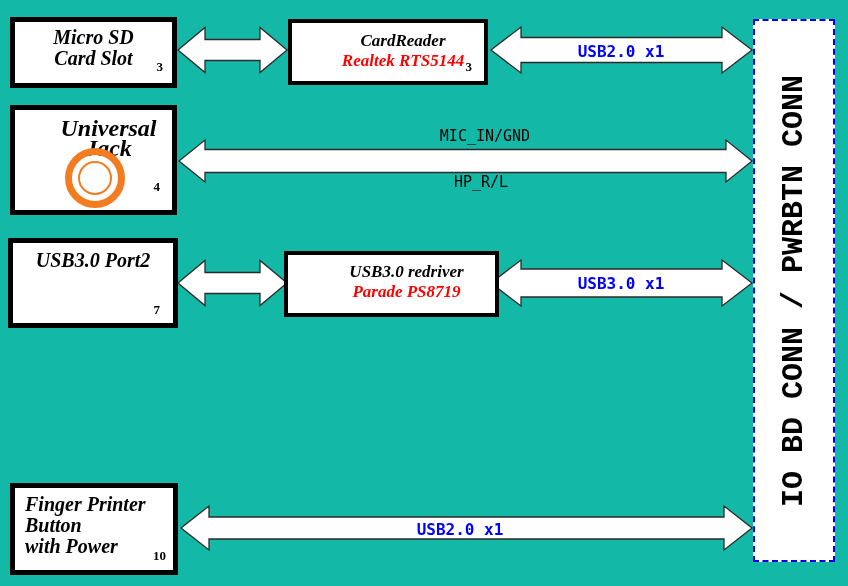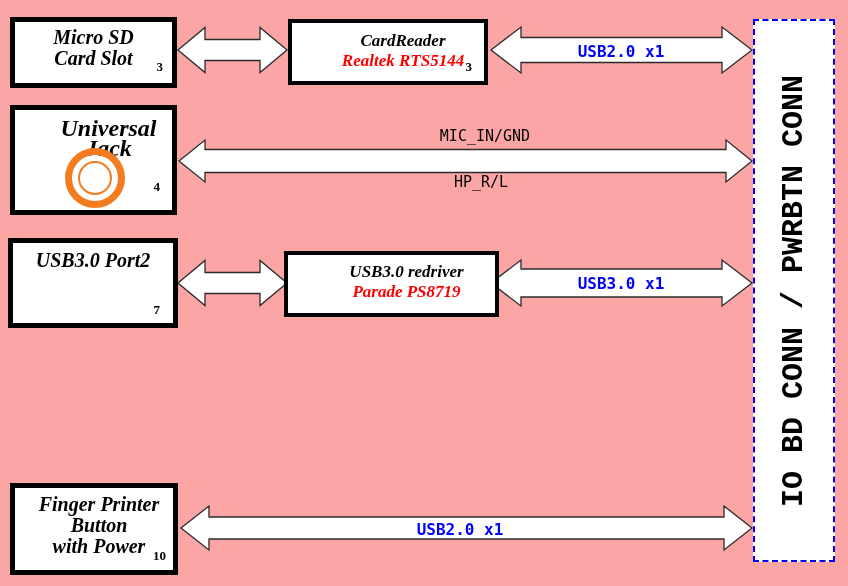--- a/index.html
+++ b/index.html
@@ -1,17 +1,17 @@
 <!DOCTYPE html>
 <html style="--chip-red: #ff0000; --bus-blue: #0000ff; --conn-blue: #0000ee; --jack-orange: #f47c20;"><head>
 <meta charset="utf-8">
 <style>
   html,body{margin:0;padding:0;background:#ffffff;}
   #canvas{
-    position:relative;width:848px;height:586px;background:#fca5a5;
+    position:relative;width:848px;height:586px;background:#14b8a6;
     font-family:"Liberation Serif",serif;overflow:hidden;
   }
   #arrow-layer{position:absolute;left:0;top:0;width:848px;height:586px;}
   .box{
     position:absolute;background:#fff;box-sizing:border-box;
     border:5px solid #000;text-align:center;
   }
   .bd4{border-width:4px;}
   .title-lg{font:italic bold 20px "Liberation Serif",serif;line-height:21px;color:#000;}
   .title-md{font:italic bold 17px "Liberation Serif",serif;line-height:20px;color:#000;margin-left:30px;}
@@ -89,21 +89,21 @@
     <span class="num" style="right:13px;bottom:7px">7</span>
   </div>
 
   <div class="box bd4" style="left:284px;top:251px;width:215px;height:66px">
     <div class="title-md" style="padding-top:7px">
       <div>USB3.0 redriver</div>
       <div class="red">Parade PS8719</div>
     </div>
   </div>
 
-  <div class="box" style="left:10px;top:483px;width:168px;height:92px;text-align:center">
+  <div class="box" style="left:10px;top:483px;width:168px;height:92px;text-align:left">
     <div class="title-lg" style="padding:6px 0 0 10px">
       <div>Finger Printer</div>
       <div>Button</div>
       <div>with Power</div>
     </div>
     <span class="num" style="right:7px;bottom:8px">10</span>
   </div>
 
   <div id="conn-box">
     <div class="vtext">IO BD CONN / PWRBTN CONN</div>

